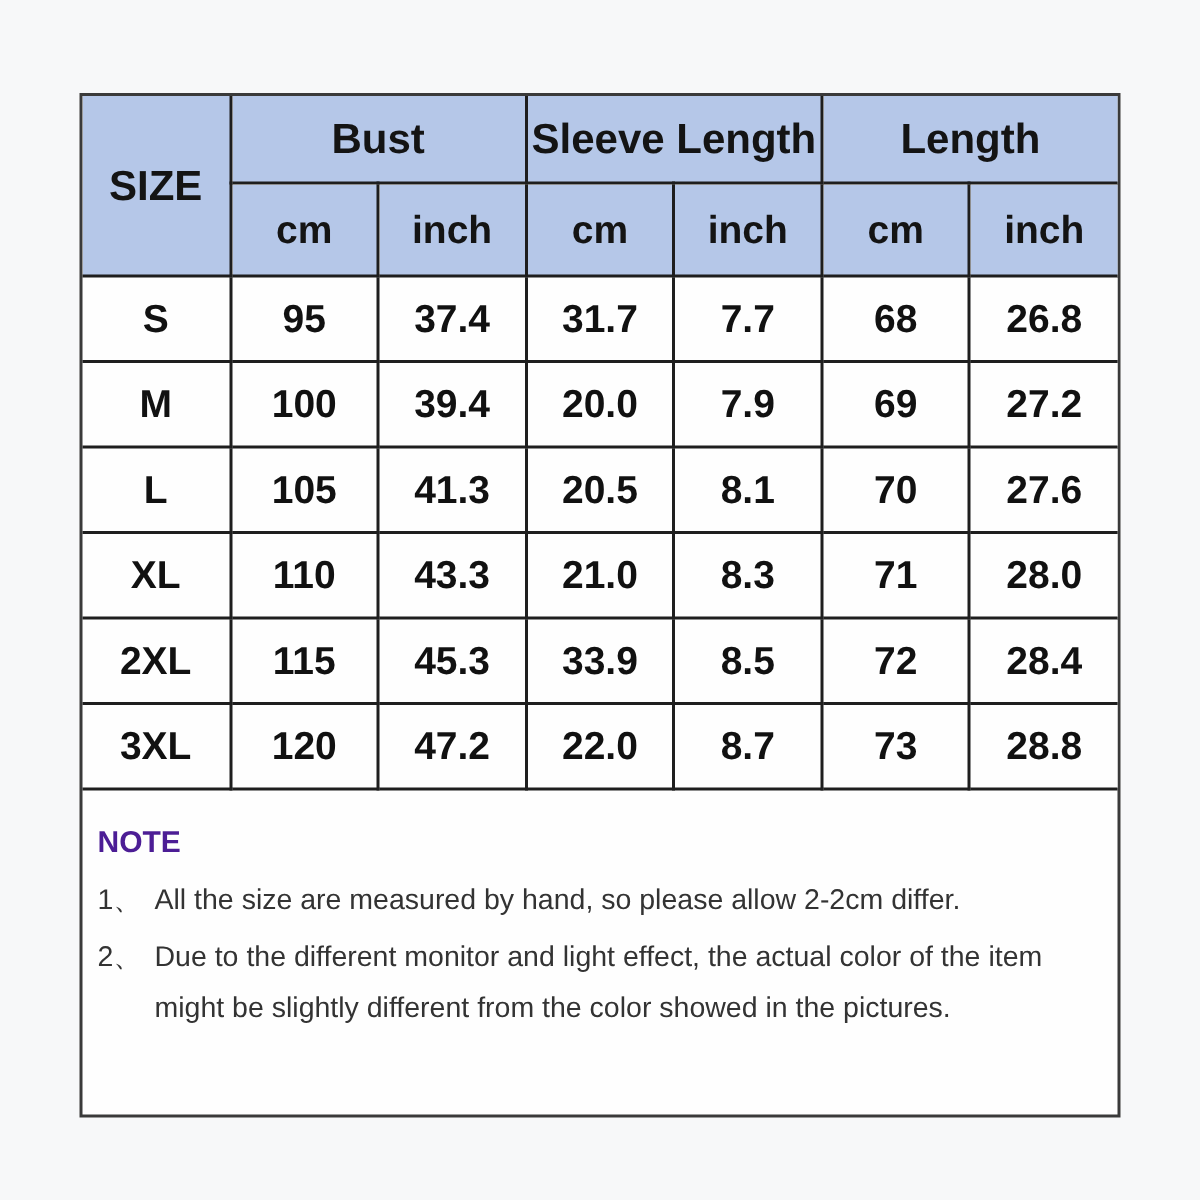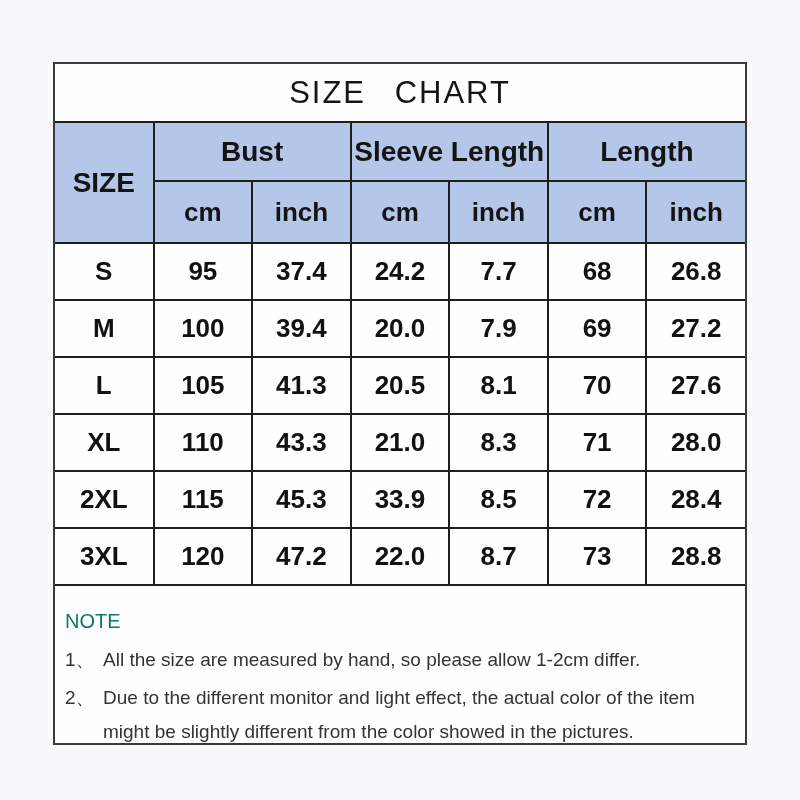--- a/index.html
+++ b/index.html
@@ -66,22 +66,22 @@
   .size-table tbody tr { height: 57px; background: #fefefe; }
   .size-table tbody th { font-size: 26px; font-weight: bold; }
   .size-table tbody td { font-size: 26px; font-weight: bold; }
   .note {
     flex: 1 1 auto;
     padding: 24px 16px 0 10px;
     color: #2e2e2e;
   }
   .note-heading {
     font-size: 20px;
-    font-weight: normal;
-    color: #0f766e;
+    font-weight: bold;
+    color: #4c1d95;
     margin-bottom: 10px;
   }
   .note-item {
     display: flex;
     align-items: flex-start;
     font-size: 19px;
     line-height: 1.78;
     margin-bottom: 4px;
     color: #333;
   }
@@ -90,21 +90,20 @@
     white-space: nowrap;
   }
   .note-text { flex: 1 1 auto; }
 </style>
 </head>
 <body>
 
 <div class="page">
   <div class="sheet">
 
-    <div class="chart-title">SIZE CHART</div>
 
     <table class="size-table">
       <colgroup>
         <col style="width:14.285%">
           <col style="width:14.285%">
           <col style="width:14.285%">
         <col style="width:14.285%">
           <col style="width:14.285%">
           <col style="width:14.285%">
         <col style="width:14.29%">
@@ -123,21 +122,21 @@
           <th>inch</th>
           <th>cm</th>
           <th>inch</th>
         </tr>
       </thead>
       <tbody>
         <tr>
           <th>S</th>
           <td>95</td>
           <td>37.4</td>
-          <td>24.2</td>
+          <td>31.7</td>
           <td>7.7</td>
           <td>68</td>
           <td>26.8</td>
         </tr>
         <tr>
           <th>M</th>
           <td>100</td>
           <td>39.4</td>
           <td>20.0</td>
           <td>7.9</td>
@@ -180,21 +179,21 @@
           <td>73</td>
           <td>28.8</td>
         </tr>
       </tbody>
     </table>
 
     <div class="note">
       <div class="note-heading">NOTE</div>
       <div class="note-item">
         <span class="note-num">1、</span>
-        <span class="note-text">All the size are measured by hand, so please allow 1-2cm differ.</span>
+        <span class="note-text">All the size are measured by hand, so please allow 2-2cm differ.</span>
       </div>
       <div class="note-item">
         <span class="note-num">2、</span>
         <span class="note-text">Due to the different monitor and light effect, the actual color of the item might be slightly different from the color showed in the pictures.</span>
       </div>
     </div>
 
   </div>
 </div>
 

